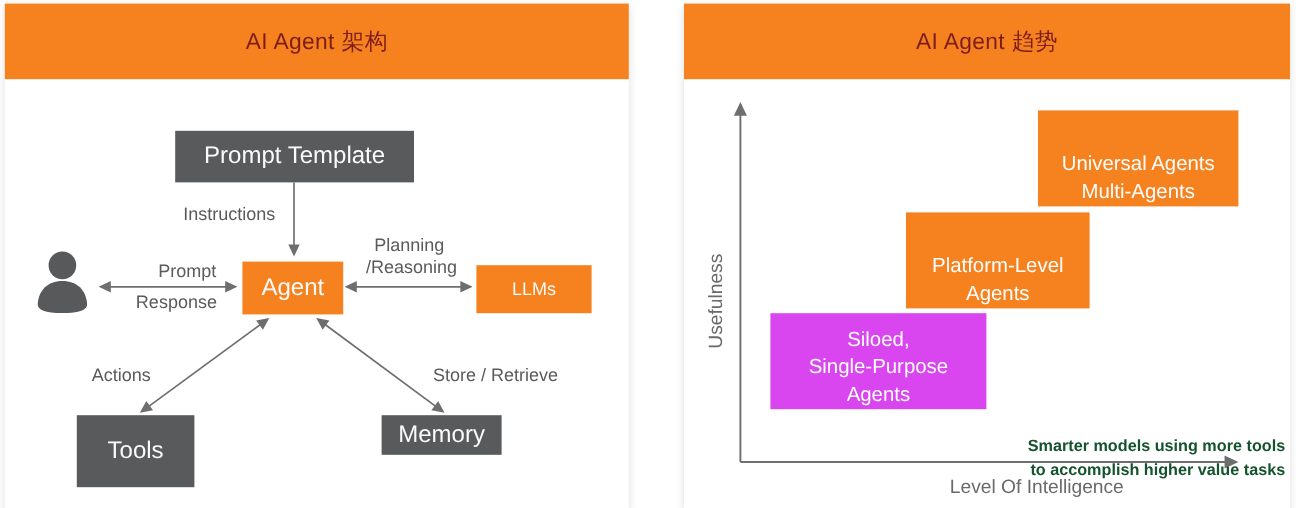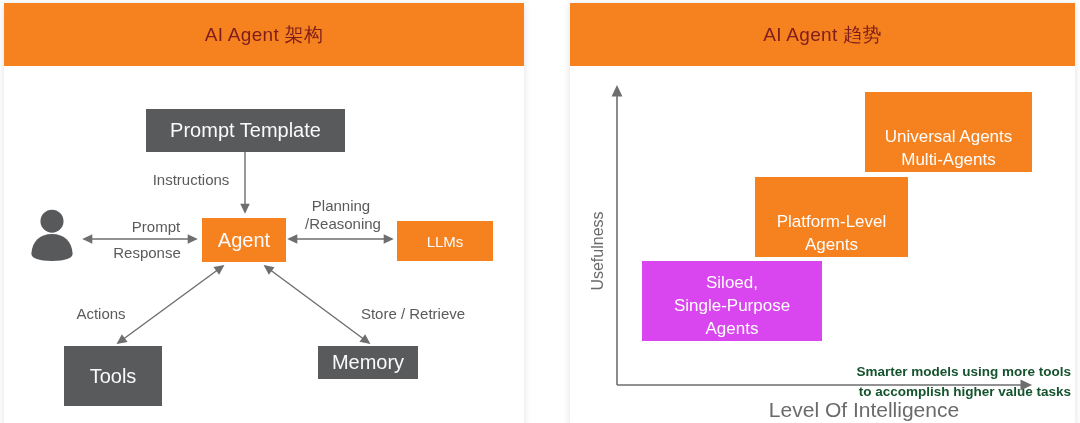--- a/index.html
+++ b/index.html
@@ -23,21 +23,21 @@
   .edge-label { position:absolute; transform:translate(-50%,-50%);
     color:#5A5A5A; font-size:15px; white-space:nowrap; }
 
   .arrows { position:absolute; left:0; top:0; }
 
   
   .stagebox { position:absolute; display:flex; align-items:flex-end; justify-content:center;
     color:#fdfdfd; font-size:17px; line-height:1.35; text-align:center; white-space:pre-line; }
   .axis-label { position:absolute; color:#6A6A6A; font-size:16px; white-space:nowrap; }
   .y-label { transform:translate(-50%,-50%) rotate(-90deg); }
-  .x-label { transform:translate(-50%,0); font-size:21px; }
+  .x-label { transform:translate(-50%,0); font-size:16px; }
   .annotation { position:absolute; right:4px; top:335px; text-align:right;
     color:#14532d; font-size:13.5px; font-weight:bold; line-height:1.45; white-space:pre-line;margin-top:24px; }
 </style>
 </head>
 <body>
 
 <div class="stage">
 
   <div class="panel" style="left:4px; width:520px;">
     <div class="panel-header">

